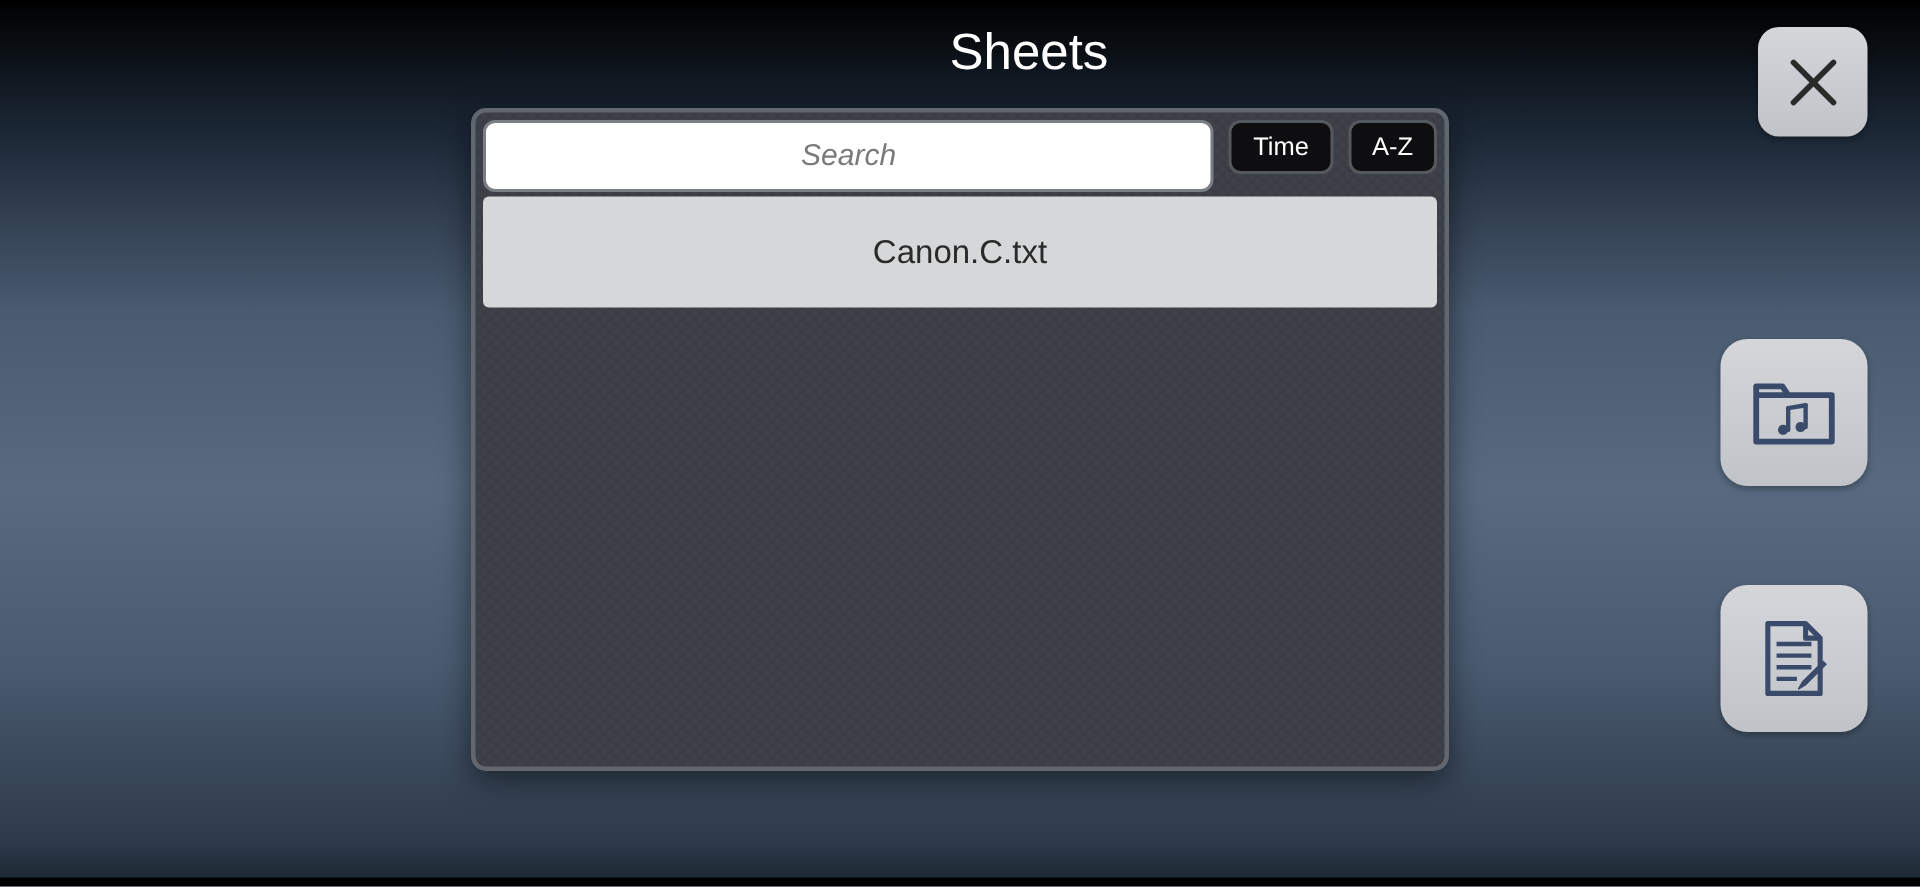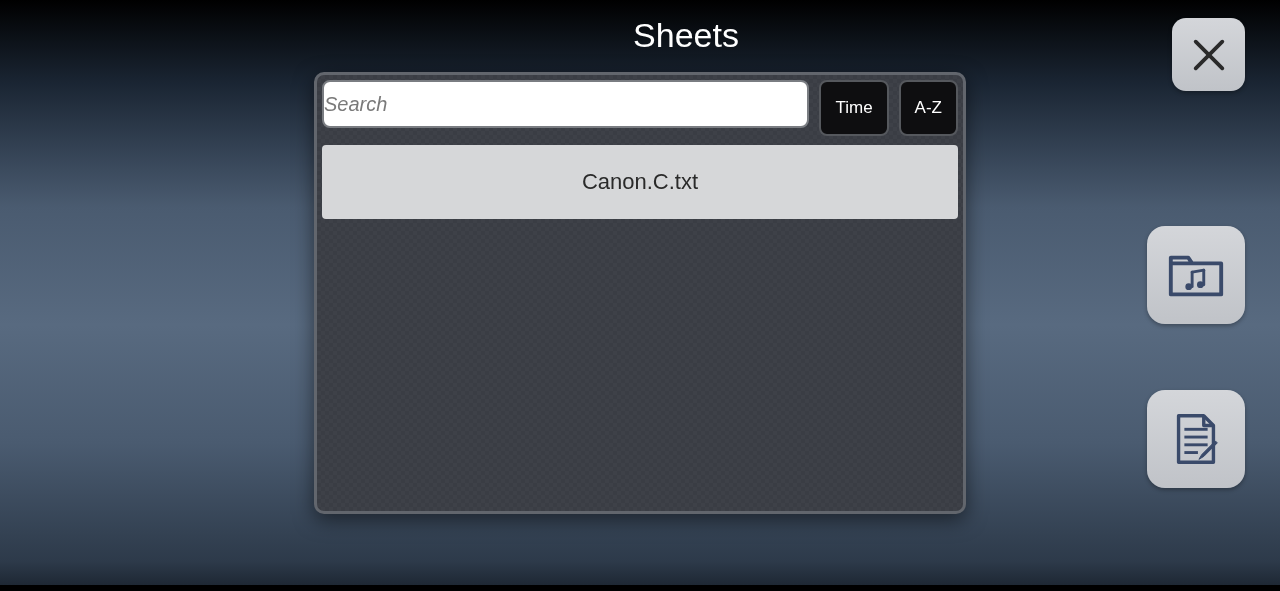--- a/index.html
+++ b/index.html
@@ -73,40 +73,40 @@
     height: 50px;
   }
   .search-input {
     flex: 1;
     height: 48px;
     border-radius: 8px;
     border: 2px solid #7a7d82;
     background: #ffffff;
     font-size: 20px;
     font-style: italic;
-    text-align: left;
+    text-align: center;
     color: #333;
     outline: none;
   }
   .search-input::placeholder { color: #7a7a7a; font-style: italic; }
   .sort-btn {
-    height: 56px;
+    height: 36px;
     padding: 0 14px;
     background: #0e0e10;
     color: #ffffff;
     font-size: 17px;
     border: 2px solid #55585d;
     border-radius: 8px;
     display: flex;
     align-items: center;
     justify-content: center;
     cursor: pointer;
   }
   .list {
-    margin-top: 15px;
+    margin-top: 1px;
   }
   .list-item {
     height: 74px;
     background: #d6d7d9;
     border-radius: 4px;
     display: flex;
     align-items: center;
     justify-content: center;
     font-size: 22px;
     color: #2a2a2a;

